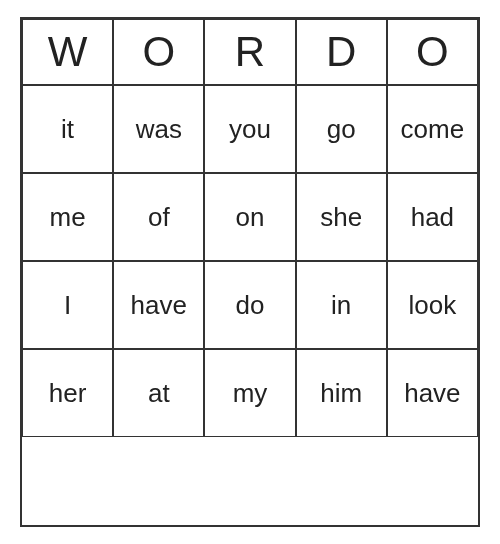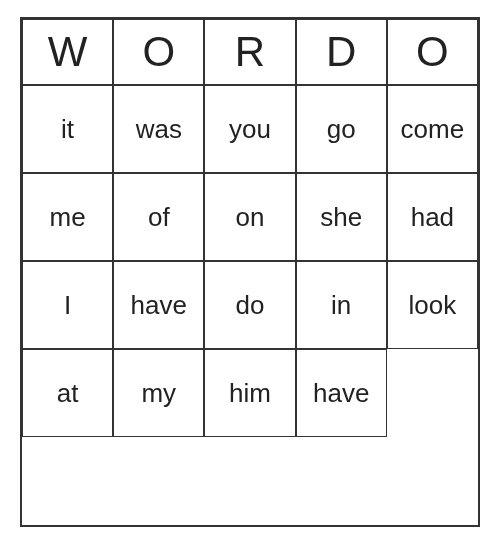--- a/index.html
+++ b/index.html
@@ -70,18 +70,19 @@
   <div class="word-cell">on</div>
 
   <div class="word-cell">she</div>
   <div class="word-cell">had</div>
   <div class="word-cell">I</div>
   <div class="word-cell">have</div>
 
   <div class="word-cell">do</div>
   <div class="word-cell">in</div>
   <div class="word-cell">look</div>
+  <div class="word-cell">her</div>
 
   <div class="word-cell">at</div>
   <div class="word-cell">my</div>
   <div class="word-cell">him</div>
   <div class="word-cell">have</div>
 </div>
 
 </body></html>

